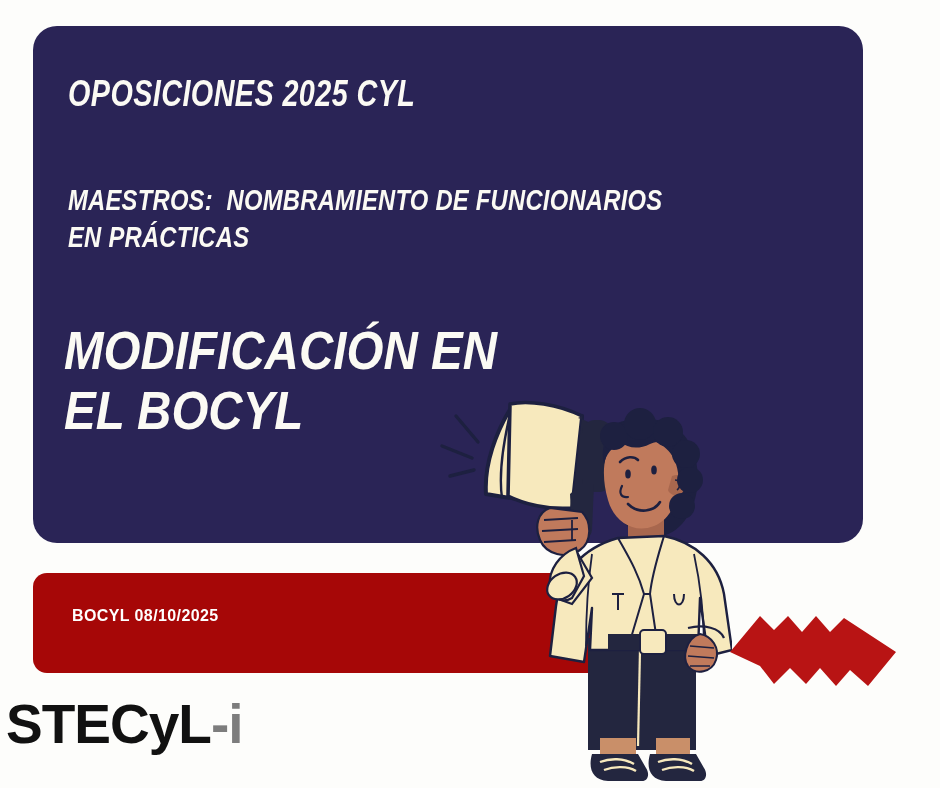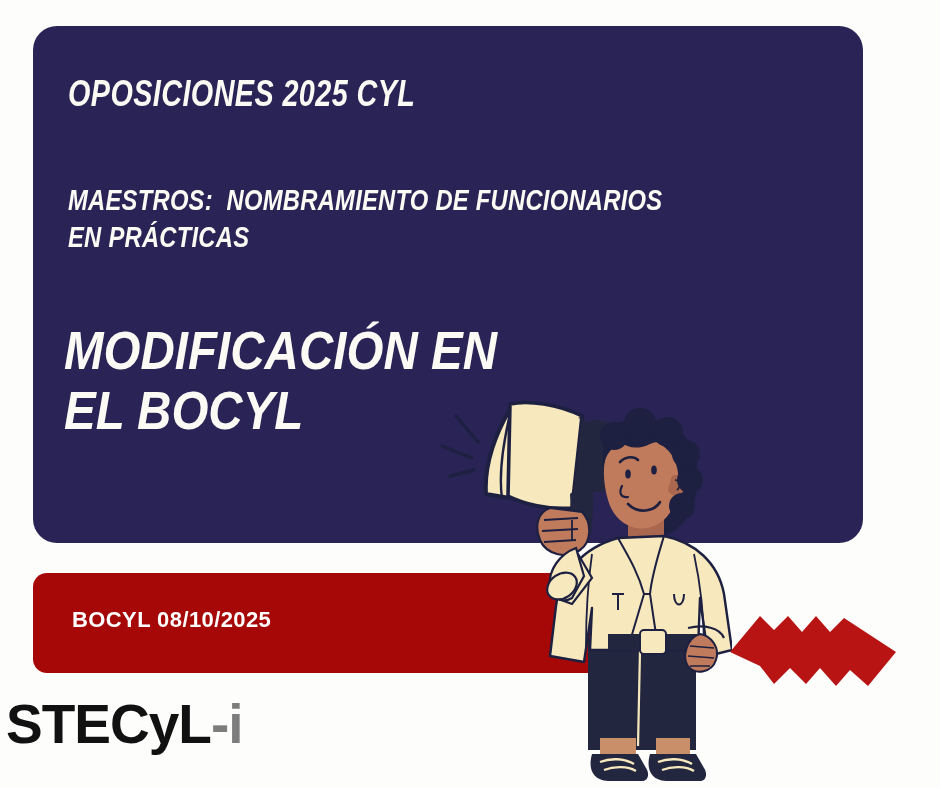--- a/index.html
+++ b/index.html
@@ -80,21 +80,21 @@
     width:660px;height:100px;
     background:#a60707;
     border-radius:14px;
     z-index:1;
   }
   .red-bar-label{
     position:absolute;
     left:72px;top:607px;
     color:#ffffff;
     font-family:"Liberation Sans", sans-serif;
-    font-size:22px;
+    font-size:16px;
     font-weight:bold;
     letter-spacing:0.4px;
     white-space:nowrap;
     z-index:4;
   }
 
   
   .illustration{
     position:absolute;
     left:432px;top:398px;

